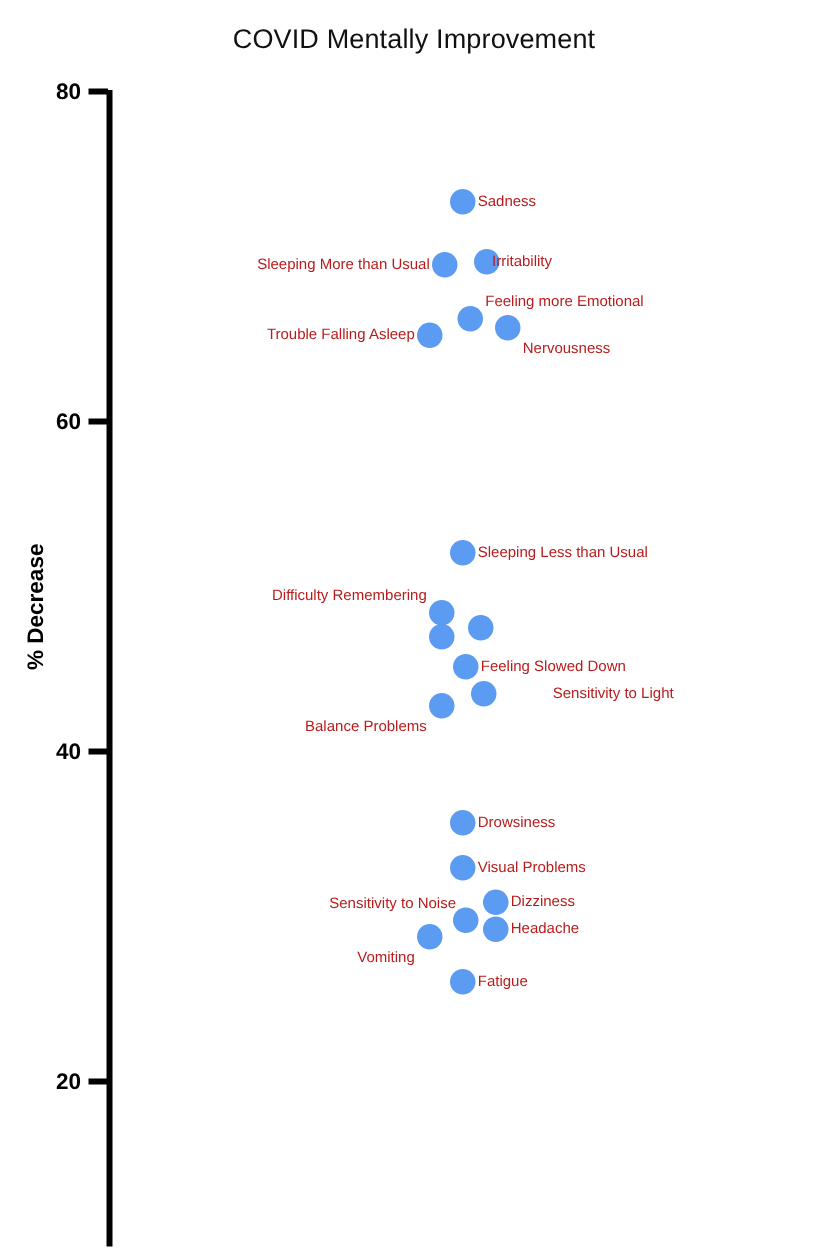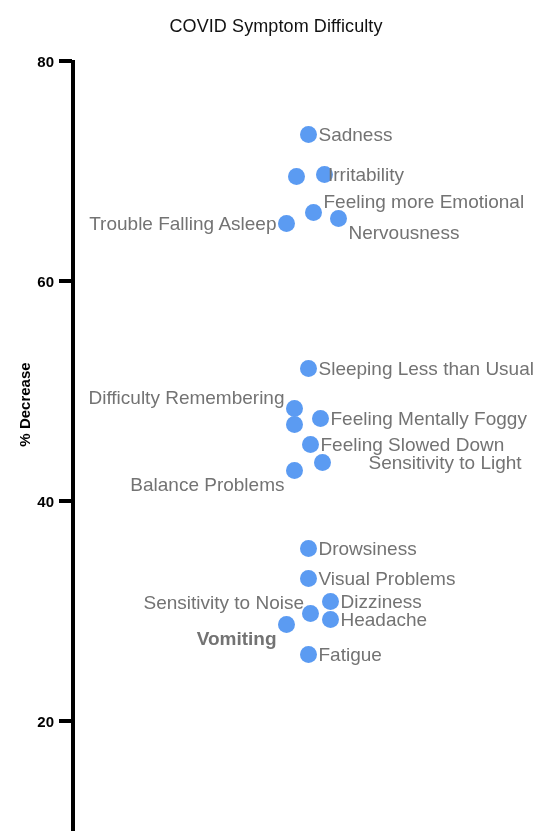--- a/index.html
+++ b/index.html
@@ -69,88 +69,88 @@
   }
   .point {
     position: absolute;
     width: 17px;
     height: 17px;
     border-radius: 50%;
     background: #5b9bf2;
   }
   .point-label {
     position: absolute;
-    font-size: 19px;
+    font-size: 10px;
     line-height: 15px;
-    color: #737373;
+    color: #b91c1c;
     white-space: nowrap;
   }
   .point-label.left  { text-align: right; }
   .plot-layer {
     position: absolute;
     left: 0; top: 0;
     width: 552px; height: 640px;
   }
 </style>
 </head>
 <body>
 
 <div id="chart-root">
 
-  <div id="chart-title">COVID Symptom Difficulty</div>
+  <div id="chart-title">COVID Mentally Improvement</div>
 
   <div id="y-axis-label">% Decrease</div>
 
   <div id="axis-line"></div>
 
   <div id="ticks-layer" class="plot-layer">
       <div class="tick-mark" style="top: 59px;"></div>
       <div class="tick-label-pos" style="top: 53px;">80</div>
       <div class="tick-mark" style="top: 279px;"></div>
       <div class="tick-label-pos" style="top: 273px;">60</div>
       <div class="tick-mark" style="top: 499px;"></div>
       <div class="tick-label-pos" style="top: 493px;">40</div>
       <div class="tick-mark" style="top: 719px;"></div>
       <div class="tick-label-pos" style="top: 713px;">20</div>
     </div>
 
   <div id="points-layer" class="plot-layer">
       <div class="point" title="Sadness — 73.4" style="left: 299.5px; top: 125.5px; background: rgb(91, 155, 242);"></div>
       <div class="point-label" style="left: 318.5px; top: 127px;">Sadness</div>
       <div class="point" title="Sleeping More than Usual — 69" style="left: 287.5px; top: 167.5px; background: rgb(91, 155, 242);"></div>
+      <div class="point-label left" style="right: 265.5px; top: 169px;">Sleeping More than Usual</div>
       <div class="point" title="Irritability — 69" style="left: 315.5px; top: 165.5px; background: rgb(91, 155, 242);"></div>
       <div class="point-label" style="left: 328px; top: 167px;">Irritability</div>
       <div class="point" title="Feeling more Emotional — 66.6" style="left: 304.5px; top: 203.5px; background: rgb(91, 155, 242);"></div>
       <div class="point-label" style="left: 323.5px; top: 194px;">Feeling more Emotional</div>
       <div class="point" title="Trouble Falling Asleep — 66.1" style="left: 277.5px; top: 214.5px; background: rgb(91, 155, 242);"></div>
       <div class="point-label left" style="right: 275.5px; top: 216px;">Trouble Falling Asleep</div>
       <div class="point" title="Nervousness — 66.1" style="left: 329.5px; top: 209.5px; background: rgb(91, 155, 242);"></div>
       <div class="point-label" style="left: 348.5px; top: 225px;">Nervousness</div>
       <div class="point" title="Sleeping Less than Usual — 51.7" style="left: 299.5px; top: 359.5px; background: rgb(91, 155, 242);"></div>
       <div class="point-label" style="left: 318.5px; top: 361px;">Sleeping Less than Usual</div>
       <div class="point" title="Difficulty Remembering — 48.3" style="left: 285.5px; top: 399.5px; background: rgb(91, 155, 242);"></div>
       <div class="point-label left" style="right: 267.5px; top: 390px;">Difficulty Remembering</div>
       <div class="point" title="Feeling Mentally Foggy — 47.4" style="left: 311.5px; top: 409.5px; background: rgb(91, 155, 242);"></div>
-      <div class="point-label" style="left: 330.5px; top: 411px;">Feeling Mentally Foggy</div>
       <div class="point" title="Difficulty Concentrating — 46.9" style="left: 285.5px; top: 415.5px; background: rgb(91, 155, 242);"></div>
       <div class="point" title="Feeling Slowed Down — 45.2" style="left: 301.5px; top: 435.5px; background: rgb(91, 155, 242);"></div>
       <div class="point-label" style="left: 320.5px; top: 437px;">Feeling Slowed Down</div>
       <div class="point" title="Sensitivity to Light — 43.5" style="left: 313.5px; top: 453.5px; background: rgb(91, 155, 242);"></div>
       <div class="point-label" style="left: 332.5px; top: 455px; margin-left: 36px;">Sensitivity to Light</div>
       <div class="point" title="Balance Problems — 42.6" style="left: 285.5px; top: 461.5px; background: rgb(91, 155, 242);"></div>
       <div class="point-label left" style="right: 267.5px; top: 477px;">Balance Problems</div>
       <div class="point" title="Drowsiness — 35.7" style="left: 299.5px; top: 539.5px; background: rgb(91, 155, 242);"></div>
       <div class="point-label" style="left: 318.5px; top: 541px;">Drowsiness</div>
       <div class="point" title="Visual Problems — 33" style="left: 299.5px; top: 569.5px; background: rgb(91, 155, 242);"></div>
       <div class="point-label" style="left: 318.5px; top: 571px;">Visual Problems</div>
       <div class="point" title="Dizziness — 30.8" style="left: 321.5px; top: 592.5px; background: rgb(91, 155, 242);"></div>
       <div class="point-label" style="left: 340.5px; top: 594px;">Dizziness</div>
       <div class="point" title="Sensitivity to Noise — 29.8" style="left: 301.5px; top: 604.5px; background: rgb(91, 155, 242);"></div>
       <div class="point-label left" style="right: 248px; top: 595px;">Sensitivity to Noise</div>
       <div class="point" title="Headache — 29.4" style="left: 321.5px; top: 610.5px; background: rgb(91, 155, 242);"></div>
       <div class="point-label" style="left: 340.5px; top: 612px;">Headache</div>
       <div class="point" title="Vomiting — 28.9" style="left: 277.5px; top: 615.5px; background: rgb(91, 155, 242);"></div>
-      <div class="point-label left" style="right: 275.5px; top: 631px; font-weight: bold;">Vomiting</div>
+      <div class="point-label left" style="right: 275.5px; top: 631px;">Vomiting</div>
       <div class="point" title="Fatigue — 26" style="left: 299.5px; top: 645.5px; background: rgb(91, 155, 242);"></div>
       <div class="point-label" style="left: 318.5px; top: 647px;">Fatigue</div>
     </div>
 
 </div>
 
 </body></html>

